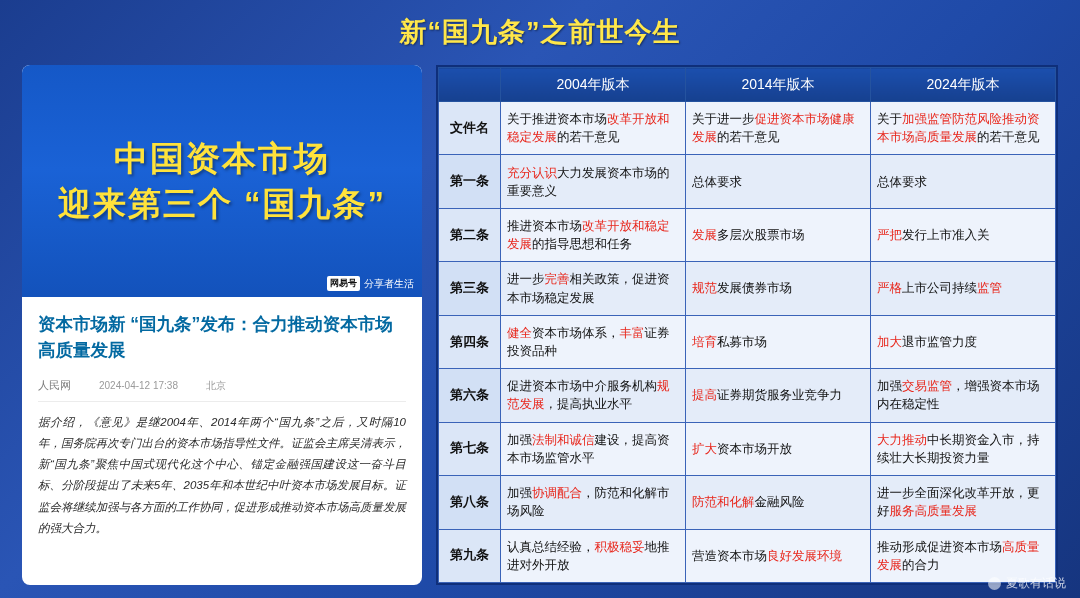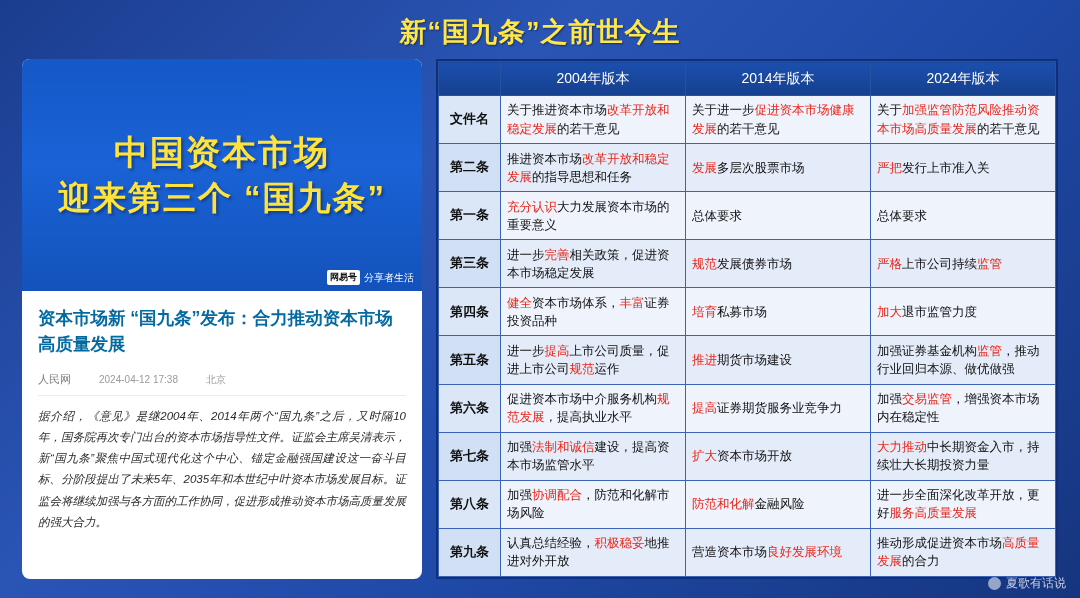--- a/index.html
+++ b/index.html
@@ -14,21 +14,21 @@
     position: relative;
   }
 
   .page-title {
     text-align: center;
     color: #ffe74a;
     font-size: 27px;
     font-weight: bold;
     letter-spacing: 1px;
     padding-top: 14px;
-    padding-bottom: 9px;
+    padding-bottom: 15px;
     text-shadow: 1px 1px 2px rgba(0,0,0,0.45);
   }
 
   .content {
     display: flex;
     padding: 0 22px;
     gap: 14px;
     height: 520px;
   }
 
@@ -204,50 +204,44 @@
         </tr>
       </thead>
       <tbody id="table-body">
           <tr>
             <th>文件名</th>
             <td><span>关于推进资本市场</span><span class="hl">改革开放和稳定发展</span><span>的若干意见</span></td>
             <td><span>关于进一步</span><span class="hl">促进资本市场健康发展</span><span>的若干意见</span></td>
             <td><span>关于</span><span class="hl">加强监管防范风险推动资本市场高质量发展</span><span>的若干意见</span></td>
           </tr>
           <tr>
+            <th>第一条</th>
+            <td><span class="hl">充分认识</span><span>大力发展资本市场的重要意义</span></td>
+            <td><span>总体要求</span></td>
+            <td><span>总体要求</span></td>
+          </tr>
+          <tr>
             <th>第二条</th>
             <td><span>推进资本市场</span><span class="hl">改革开放和稳定发展</span><span>的指导思想和任务</span></td>
             <td><span class="hl">发展</span><span>多层次股票市场</span></td>
             <td><span class="hl">严把</span><span>发行上市准入关</span></td>
           </tr>
           <tr>
-            <th>第一条</th>
-            <td><span class="hl">充分认识</span><span>大力发展资本市场的重要意义</span></td>
-            <td><span>总体要求</span></td>
-            <td><span>总体要求</span></td>
-          </tr>
-          <tr>
             <th>第三条</th>
             <td><span>进一步</span><span class="hl">完善</span><span>相关政策，促进资本市场稳定发展</span></td>
             <td><span class="hl">规范</span><span>发展债券市场</span></td>
             <td><span class="hl">严格</span><span>上市公司持续</span><span class="hl">监管</span></td>
           </tr>
           <tr>
             <th>第四条</th>
             <td><span class="hl">健全</span><span>资本市场体系，</span><span class="hl">丰富</span><span>证券投资品种</span></td>
             <td><span class="hl">培育</span><span>私募市场</span></td>
             <td><span class="hl">加大</span><span>退市监管力度</span></td>
           </tr>
           <tr>
-            <th>第五条</th>
-            <td><span>进一步</span><span class="hl">提高</span><span>上市公司质量，促进上市公司</span><span class="hl">规范</span><span>运作</span></td>
-            <td><span class="hl">推进</span><span>期货市场建设</span></td>
-            <td><span>加强证券基金机构</span><span class="hl">监管</span><span>，推动行业回归本源、做优做强</span></td>
-          </tr>
-          <tr>
             <th>第六条</th>
             <td><span>促进资本市场中介服务机构</span><span class="hl">规范发展</span><span>，提高执业水平</span></td>
             <td><span class="hl">提高</span><span>证券期货服务业竞争力</span></td>
             <td><span>加强</span><span class="hl">交易监管</span><span>，增强资本市场内在稳定性</span></td>
           </tr>
           <tr>
             <th>第七条</th>
             <td><span>加强</span><span class="hl">法制和诚信</span><span>建设，提高资本市场监管水平</span></td>
             <td><span class="hl">扩大</span><span>资本市场开放</span></td>
             <td><span class="hl">大力推动</span><span>中长期资金入市，持续壮大长期投资力量</span></td>

